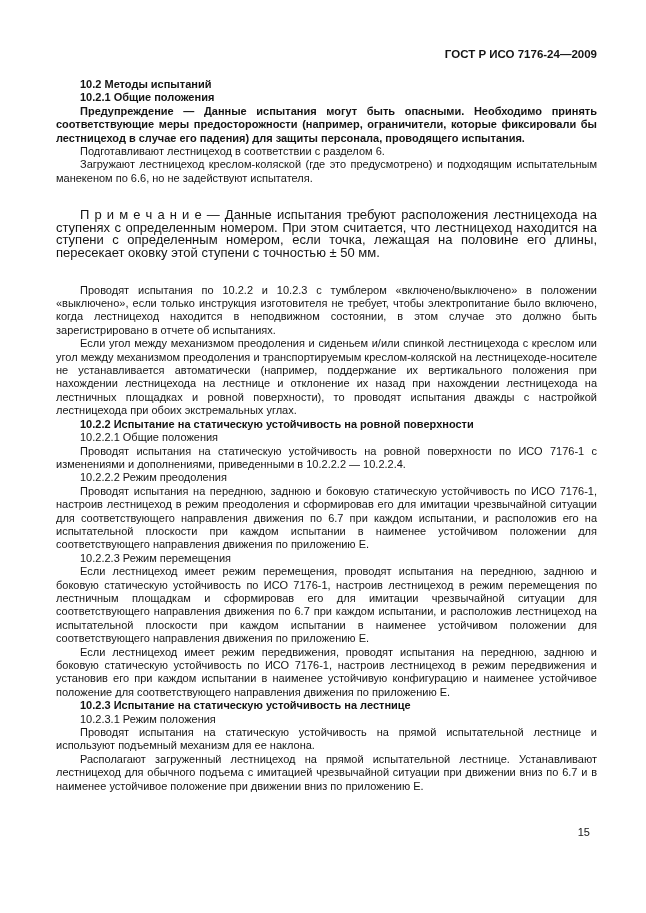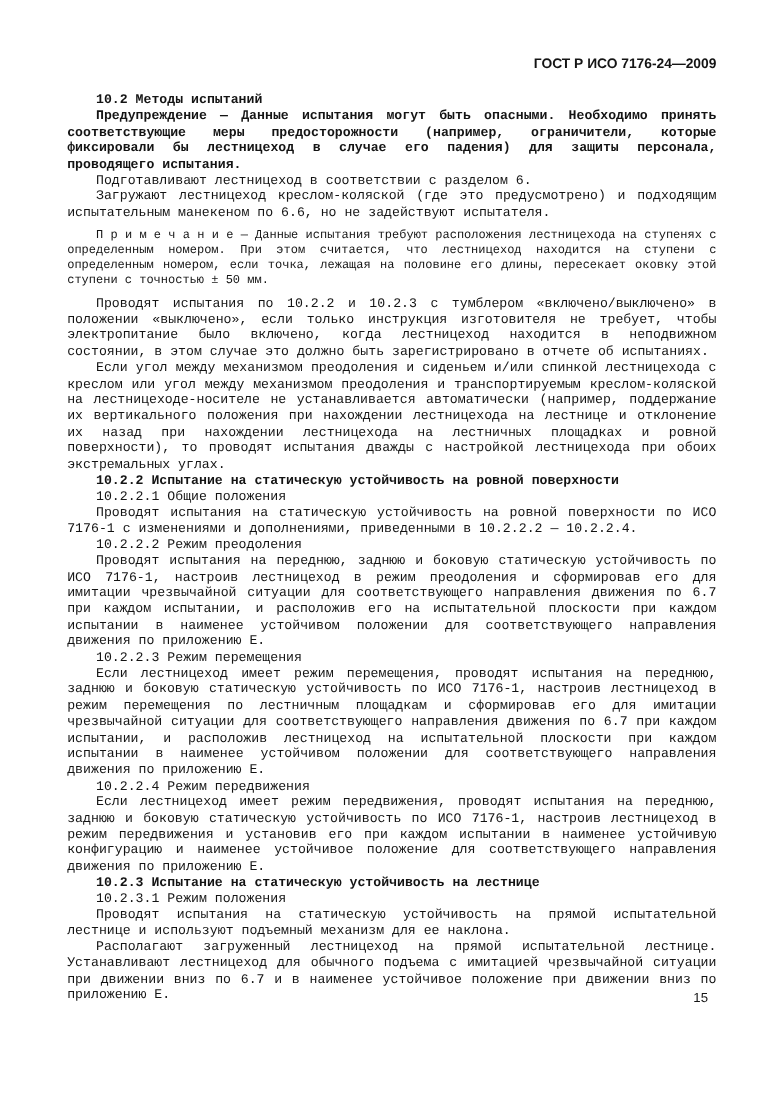--- a/index.html
+++ b/index.html
@@ -25,64 +25,63 @@
     white-space: nowrap;
   }
   .content {
     position: absolute;
     top: 78px;
     left: 56px;
     width: 541px;
     font-size: 11px;
     line-height: 13.4px;
     text-align: justify;
-    font-family: Liberation Mono, monospace;
   }
   .content p {
     margin: 0;
     text-indent: 24px;
   }
   .content p.bold {
     font-weight: bold;
   }
   .content p.note {
-    font-size: 10px;
+    font-size: 13px;
     line-height: 12.6px;
-    margin: 6px 0;
+    margin: 24px 0;
   }
   .page-number {
     position: absolute;
     top: 826px;
     right: 56px;
     font-size: 11px;
   }
 </style>
 </head>
 <body>
 
 <div class="page">
 
   <div class="doc-header">ГОСТ Р ИСО 7176-24—2009</div>
 
   <div class="content">
     <p class="bold">10.2 Методы испытаний</p>
+    <p class="bold">10.2.1 Общие положения</p>
     <p class="bold">Предупреждение — Данные испытания могут быть опасными. Необходимо принять соответствующие меры предосторожности (например, ограничители, которые фиксировали бы лестницеход в случае его падения) для защиты персонала, проводящего испытания.</p>
     <p>Подготавливают лестницеход в соответствии с разделом 6.</p>
     <p>Загружают лестницеход креслом-коляской (где это предусмотрено) и подходящим испытательным манекеном по 6.6, но не задействуют испытателя.</p>
     <p class="note">П р и м е ч а н и е — Данные испытания требуют расположения лестницехода на ступенях с определенным номером. При этом считается, что лестницеход находится на ступени с определенным номером, если точка, лежащая на половине его длины, пересекает оковку этой ступени с точностью ± 50 мм.</p>
     <p>Проводят испытания по 10.2.2 и 10.2.3 с тумблером «включено/выключено» в положении «выключено», если только инструкция изготовителя не требует, чтобы электропитание было включено, когда лестницеход находится в неподвижном состоянии, в этом случае это должно быть зарегистрировано в отчете об испытаниях.</p>
     <p>Если угол между механизмом преодоления и сиденьем и/или спинкой лестницехода с креслом или угол между механизмом преодоления и транспортируемым креслом-коляской на лестницеходе-носителе не устанавливается автоматически (например, поддержание их вертикального положения при нахождении лестницехода на лестнице и отклонение их назад при нахождении лестницехода на лестничных площадках и ровной поверхности), то проводят испытания дважды с настройкой лестницехода при обоих экстремальных углах.</p>
     <p class="bold">10.2.2 Испытание на статическую устойчивость на ровной поверхности</p>
     <p>10.2.2.1 Общие положения</p>
     <p>Проводят испытания на статическую устойчивость на ровной поверхности по ИСО 7176-1 с изменениями и дополнениями, приведенными в 10.2.2.2 — 10.2.2.4.</p>
     <p>10.2.2.2 Режим преодоления</p>
     <p>Проводят испытания на переднюю, заднюю и боковую статическую устойчивость по ИСО 7176-1, настроив лестницеход в режим преодоления и сформировав его для имитации чрезвычайной ситуации для соответствующего направления движения по 6.7 при каждом испытании, и расположив его на испытательной плоскости при каждом испытании в наименее устойчивом положении для соответствующего направления движения по приложению Е.</p>
     <p>10.2.2.3 Режим перемещения</p>
     <p>Если лестницеход имеет режим перемещения, проводят испытания на переднюю, заднюю и боковую статическую устойчивость по ИСО 7176-1, настроив лестницеход в режим перемещения по лестничным площадкам и сформировав его для имитации чрезвычайной ситуации для соответствующего направления движения по 6.7 при каждом испытании, и расположив лестницеход на испытательной плоскости при каждом испытании в наименее устойчивом положении для соответствующего направления движения по приложению Е.</p>
-    <p>10.2.2.4 Режим передвижения</p>
     <p>Если лестницеход имеет режим передвижения, проводят испытания на переднюю, заднюю и боковую статическую устойчивость по ИСО 7176-1, настроив лестницеход в режим передвижения и установив его при каждом испытании в наименее устойчивую конфигурацию и наименее устойчивое положение для соответствующего направления движения по приложению Е.</p>
     <p class="bold">10.2.3 Испытание на статическую устойчивость на лестнице</p>
     <p>10.2.3.1 Режим положения</p>
     <p>Проводят испытания на статическую устойчивость на прямой испытательной лестнице и используют подъемный механизм для ее наклона.</p>
     <p>Располагают загруженный лестницеход на прямой испытательной лестнице. Устанавливают лестницеход для обычного подъема с имитацией чрезвычайной ситуации при движении вниз по 6.7 и в наименее устойчивое положение при движении вниз по приложению Е.</p>
   </div>
 
   <div class="page-number">15</div>
 
 </div>

